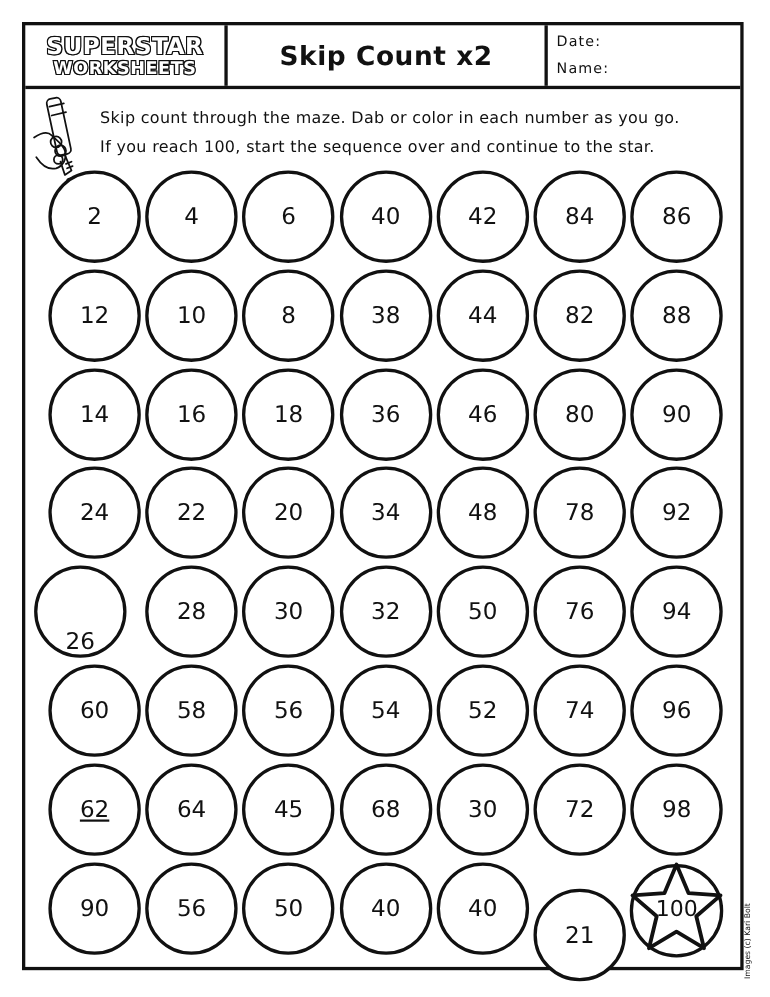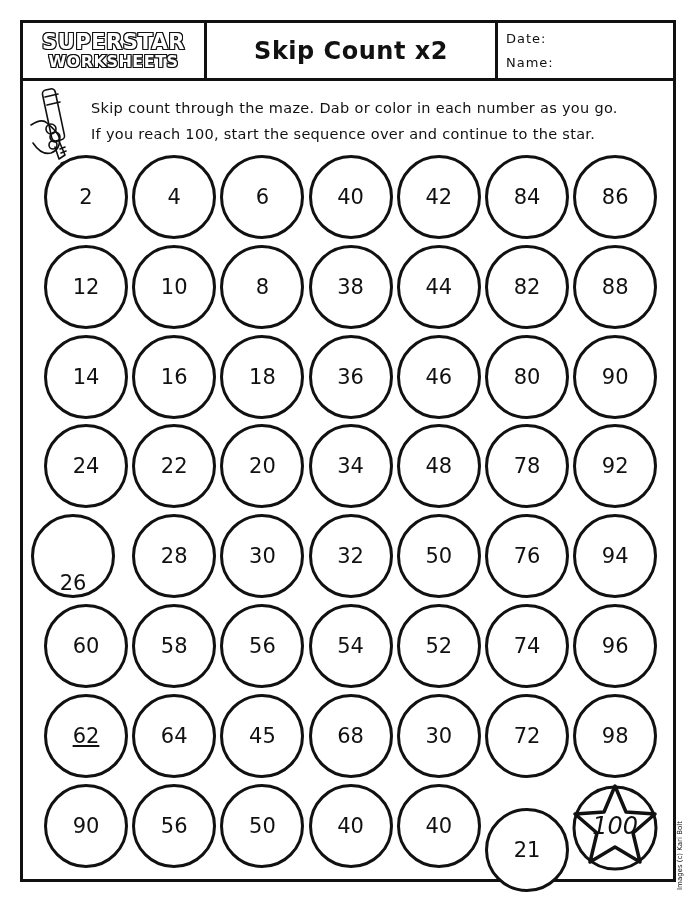--- a/index.html
+++ b/index.html
@@ -28,21 +28,21 @@
   .instructions { position: absolute; left: 68px; top: 72px; font-size: 14.5px; line-height: 26px; letter-spacing: 0.3px; }
   .marker { position: absolute; left: 6px; top: 62px; width: 60px; height: 82px; }
   .grid { position: absolute; left: 0; top: 0; }
   .circle { position: absolute; width: 84px; height: 84px; border: 3px solid #111; border-radius: 50%;
             box-sizing: border-box; display: flex; align-items: center; justify-content: center;
             background: #fff; cursor: pointer; }
   .circle span { font-size: 21px; font-family: "DejaVu Sans", sans-serif; }
   .star-wrap { position: absolute; width: 92px; height: 92px; cursor: pointer; }
   .star-wrap svg { position: absolute; left: 0; top: 0; }
   .star-label { position: absolute; left: 0; top: 0; width: 92px; height: 96px; display: flex;
-                align-items: center; justify-content: center; font-size: 24px; font-style: italic; }
+                align-items: center; justify-content: center; font-size: 20px; }
   .credit { position: absolute; left: 676px; top: 890px; transform: rotate(-90deg); transform-origin: 0 0;
             font-size: 7px; white-space: nowrap; color: #111; }
 </style>
 </head>
 <body>
 
 <div class="sheet">
   <div class="header">
     <div class="logo-cell">
       <div class="logo-line logo-top">SUPERSTAR</div>

